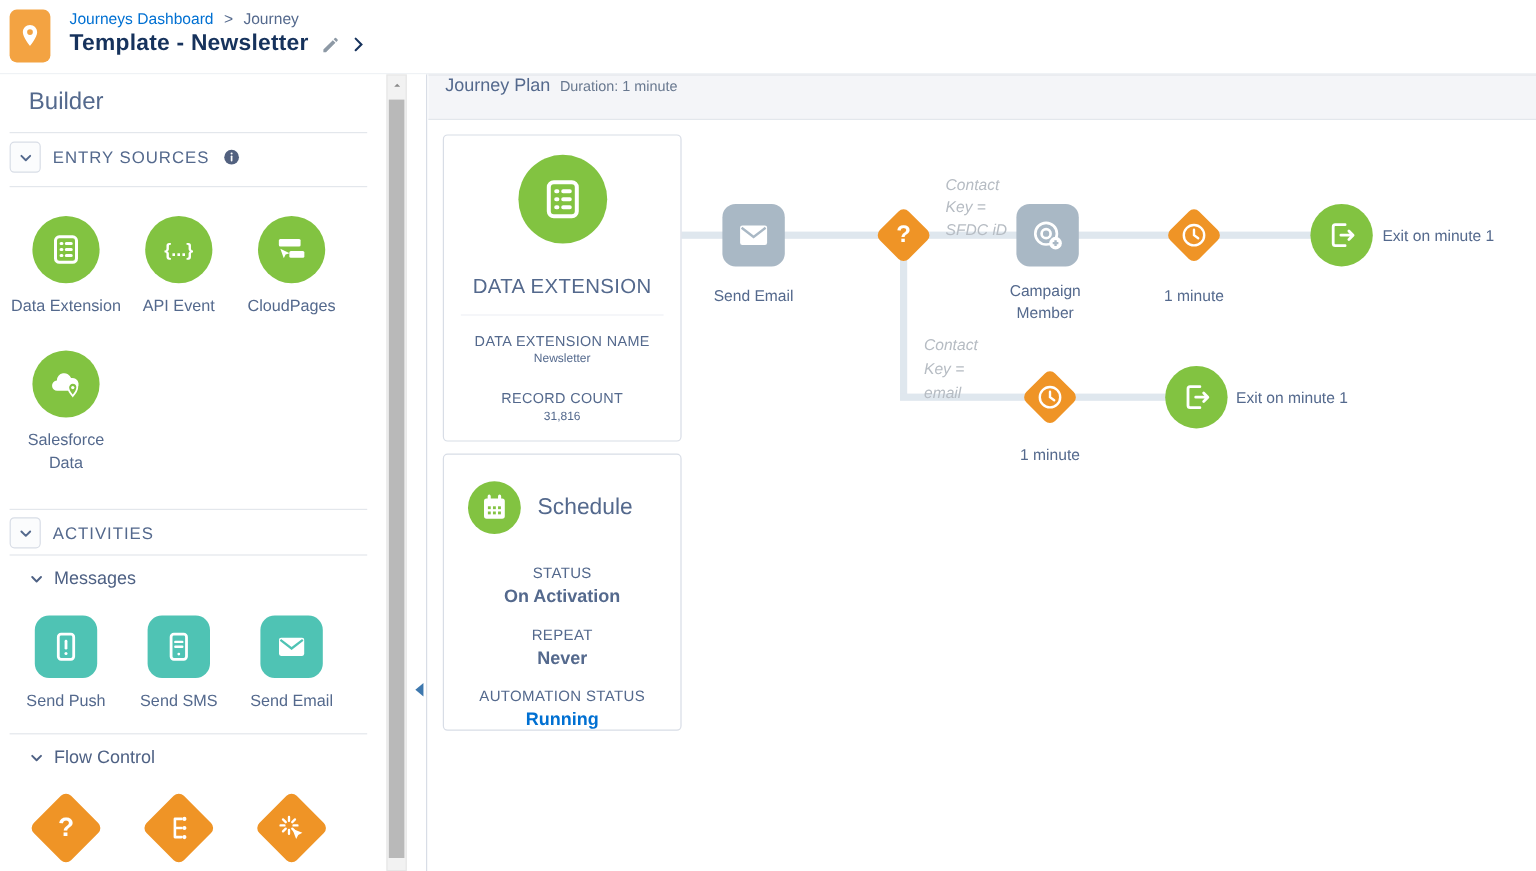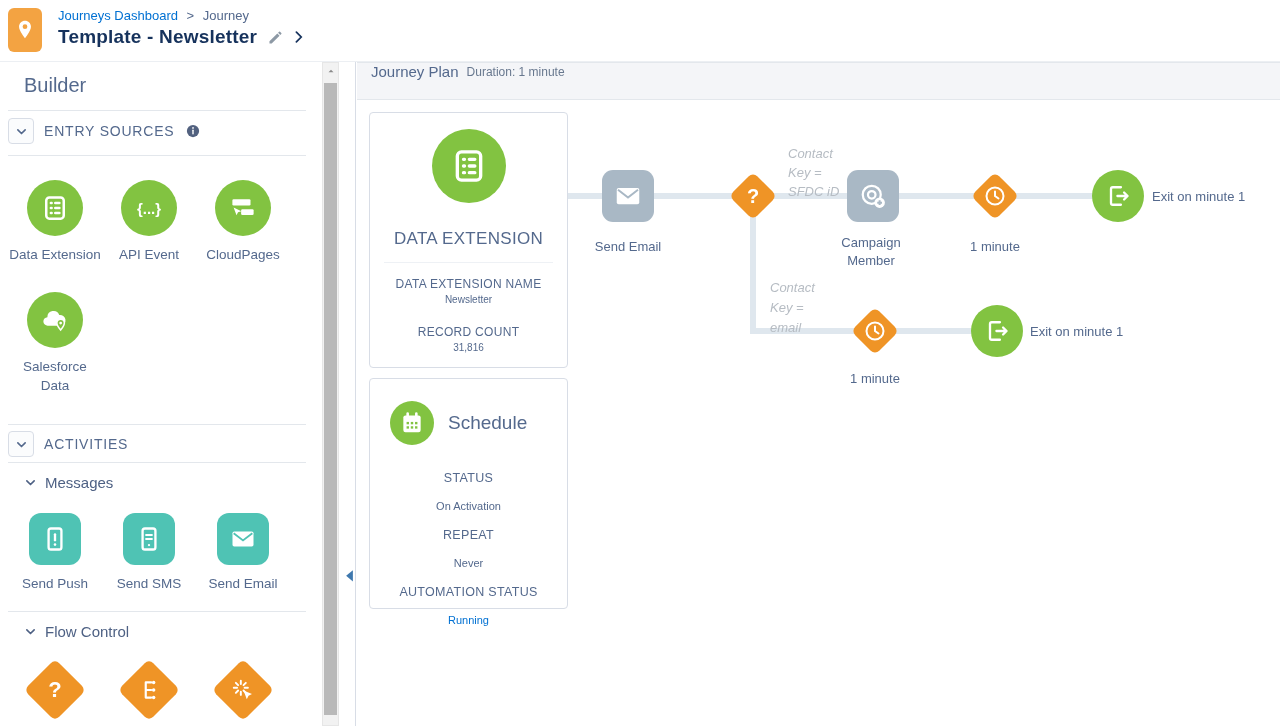--- a/index.html
+++ b/index.html
@@ -72,21 +72,21 @@
   .card-divider { margin:13px 14px 0; border-top:1px solid #eef1f5; }
   .fld-label { margin-top:14px; font-size:12px; letter-spacing:.3px; color:#54698d; }
   .fld-value { margin-top:3px; font-size:10px; color:#54698d; }
   .sched-card { top:278px; height:231px; }
   .sched-head { display:flex; align-items:center; margin:22px 0 0 20px; }
   .sched-circle { width:44px; height:44px; border-radius:50%; background:#82c341; display:flex; align-items:center; justify-content:center; }
   .sched-circle svg { width:26px; height:26px; }
   .sched-title { margin-left:14px; font-size:19px; color:#54698d; }
   .sched-fields { text-align:center; margin-top:26px; }
   .sched-fields .fld-label { margin-top:16px; font-size:12.5px; }
-  .sched-fields .fld-value { font-size:11px; margin-top:15px; }
+  .sched-fields .fld-value { font-size:15px; margin-top:4px;font-weight:bold; }
   .link-value { color:#0070d2 !important; cursor:pointer; }
 
   .node-sq { position:absolute; width:52px; height:52px; border-radius:11px; background:#a9b8c5; display:flex; align-items:center; justify-content:center; z-index:2; cursor:pointer; }
   .node-sq svg { width:30px; height:30px; }
   .node-circle { position:absolute; width:52px; height:52px; border-radius:50%; background:#82c341; display:flex; align-items:center; justify-content:center; z-index:2; cursor:pointer; }
   .node-circle svg { width:28px; height:28px; }
   .node-label { position:absolute; font-size:13px; line-height:18px; color:#54698d; text-align:center; z-index:3; }
   .side-label { position:absolute; font-size:13px; color:#54698d; z-index:3; white-space:nowrap; }
   .branch-label { position:absolute; font-size:13px; line-height:19px; color:#b6bcc3; z-index:3;font-style:italic; }
   .decision-label { background:#fff; }

